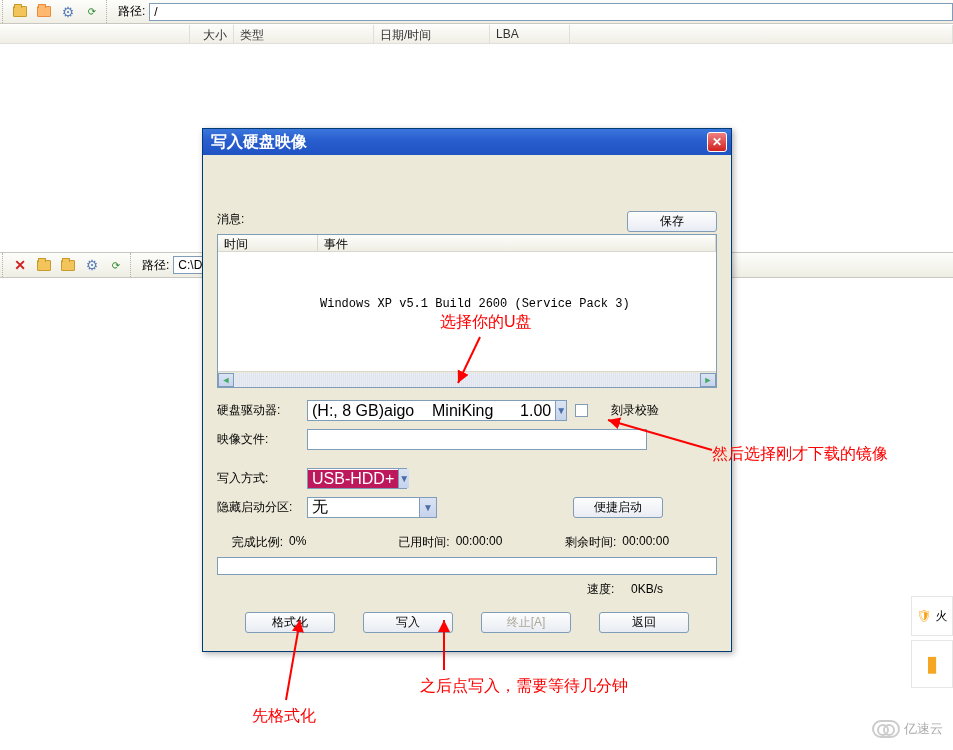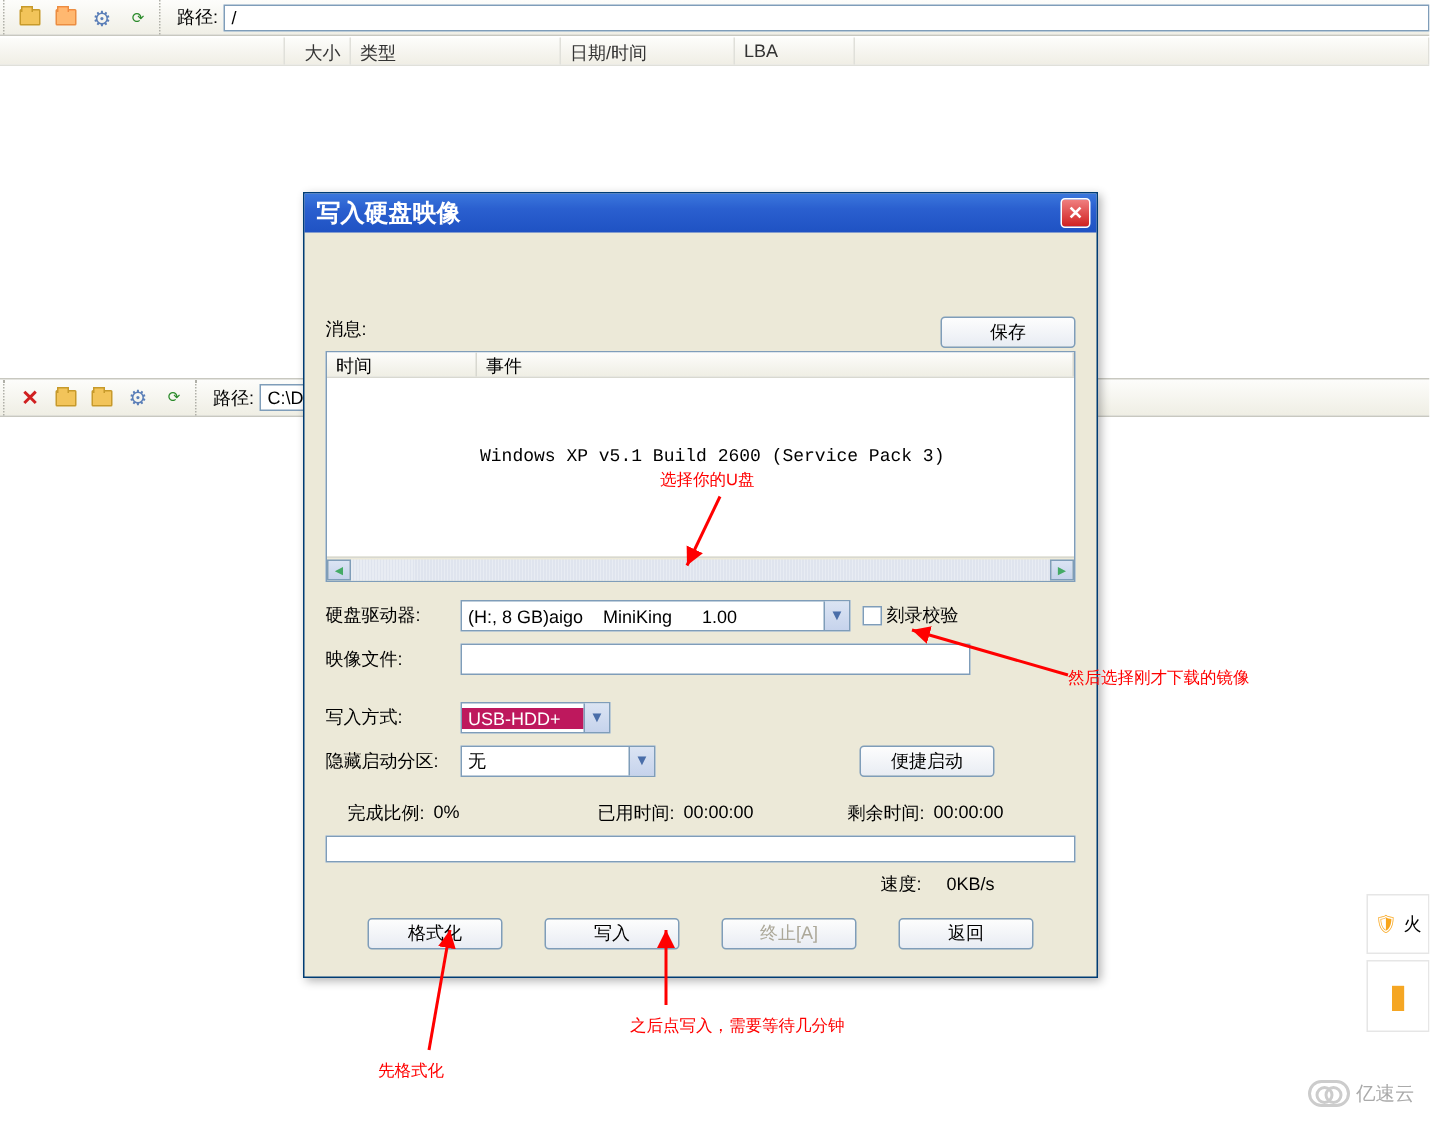--- a/index.html
+++ b/index.html
@@ -36,37 +36,37 @@
 .listbody { flex: 1; overflow: hidden; padding: 1px 2px; font-family: "Courier New", monospace; font-size: 12px; }
 .listbody .row { display: flex; }
 .scrollfoot { height: 16px; background: #ece9d8; display: flex; align-items: center; border-top: 1px solid #d8d8d0; }
 .sf-arrow { width: 16px; height: 14px; background: linear-gradient(#dbe4f3,#c6d3ec); border: 1px solid #7f9db9; display: flex; align-items: center; justify-content: center; color: #4a6; font-size: 9px; }
 .sf-track { flex: 1; background: repeating-linear-gradient(90deg,#e8ecf3,#e8ecf3 1px,#dfe4ee 1px,#dfe4ee 2px); height: 14px; }
 
 .form-grid { margin-top: 12px; }
 .frow { display: flex; align-items: center; margin-bottom: 8px; }
 .flbl { width: 90px; padding-right: 6px; }
 .combo { border: 1px solid #7f9db9; background: #fff; height: 21px; display: flex; align-items: center; position: relative; }
-.combo .txt { flex: 1; padding: 0 4px; font-size: 12px; white-space: pre; }
+.combo .txt { flex: 1; padding: 0 4px; font-size: 16px; white-space: pre; }
 .combo .arrow { width: 17px; height: 19px; background: linear-gradient(#dbe4f3,#c6d3ec); border-left: 1px solid #7f9db9; display: flex; align-items: center; justify-content: center; color: #4a6ea9; font-size: 10px; }
 .combo.sel .txt { background: #be185d; color: #fff; }
 .input { border: 1px solid #7f9db9; background: #fff; height: 21px; flex: 1; padding: 0 4px; }
-.chk { display: flex; align-items: center; margin-left: 8px; }
+.chk { display: flex; align-items: center; margin-left: 8px; gap: 20px; }
 .chk-box { width: 13px; height: 13px; border: 1px solid #7f9db9; background: #fff; margin-right: 3px; }
 
 .status-row { display: flex; margin-top: 16px; margin-bottom: 6px; align-items: center; }
 .status-row > div { display: flex; }
 .status-row .sl { width: 72px; text-align: right; padding-right: 6px; }
 .progress { border: 1px solid #7f9db9; background: #fff; height: 18px; margin-bottom: 6px; }
 .speed-row { text-align: right; padding-right: 54px; margin-bottom: 14px; }
 .btn-row { display: flex; justify-content: center; gap: 28px; }
 .btn-row .xp-btn { width: 90px; }
 
 
-.anno { position: absolute; color: #ff0000; font-size: 11px; pointer-events: none; }
+.anno { position: absolute; color: #ff0000; font-size: 16px; pointer-events: none; }
 .anno svg { overflow: visible; }
 
 
 .side-card { position: absolute; right: 0; width: 42px; background: #fff; border: 1px solid #e6e6e6; }
 .shield { color: #f8a51b; }
 .yisu { position: absolute; right: 10px; bottom: 12px; color: #aaa; font-size: 13px; display: flex; align-items: center; }
 .yisu .logo { width: 28px; height: 18px; border: 2px solid #ccc; border-radius: 10px; margin-right: 4px; position: relative; }
 .yisu .logo::before { content:""; position:absolute; left:3px; top:2px; width:8px; height:8px; border:2px solid #ccc; border-radius:50%; }
 .yisu .logo::after { content:""; position:absolute; right:3px; top:2px; width:8px; height:8px; border:2px solid #ccc; border-radius:50%; }
 

